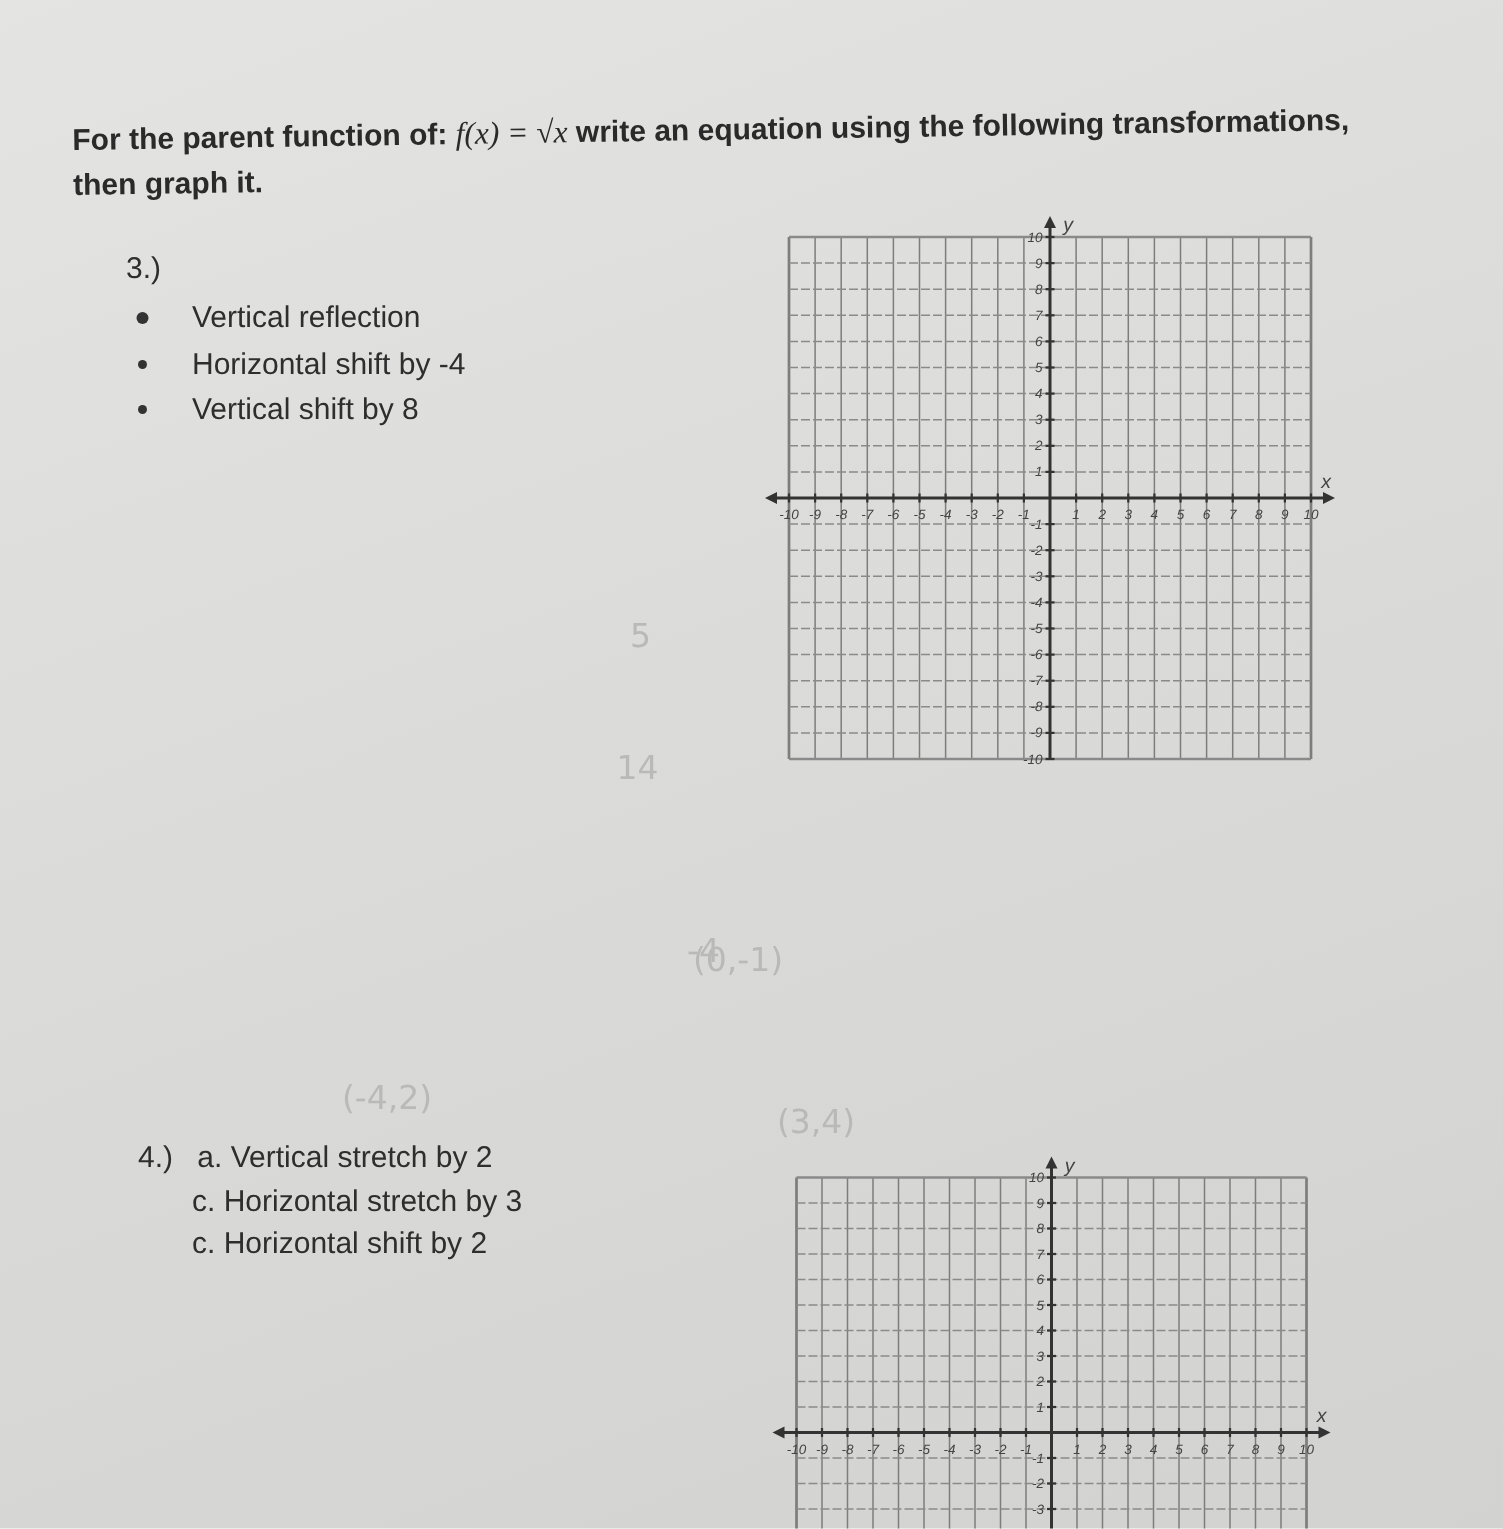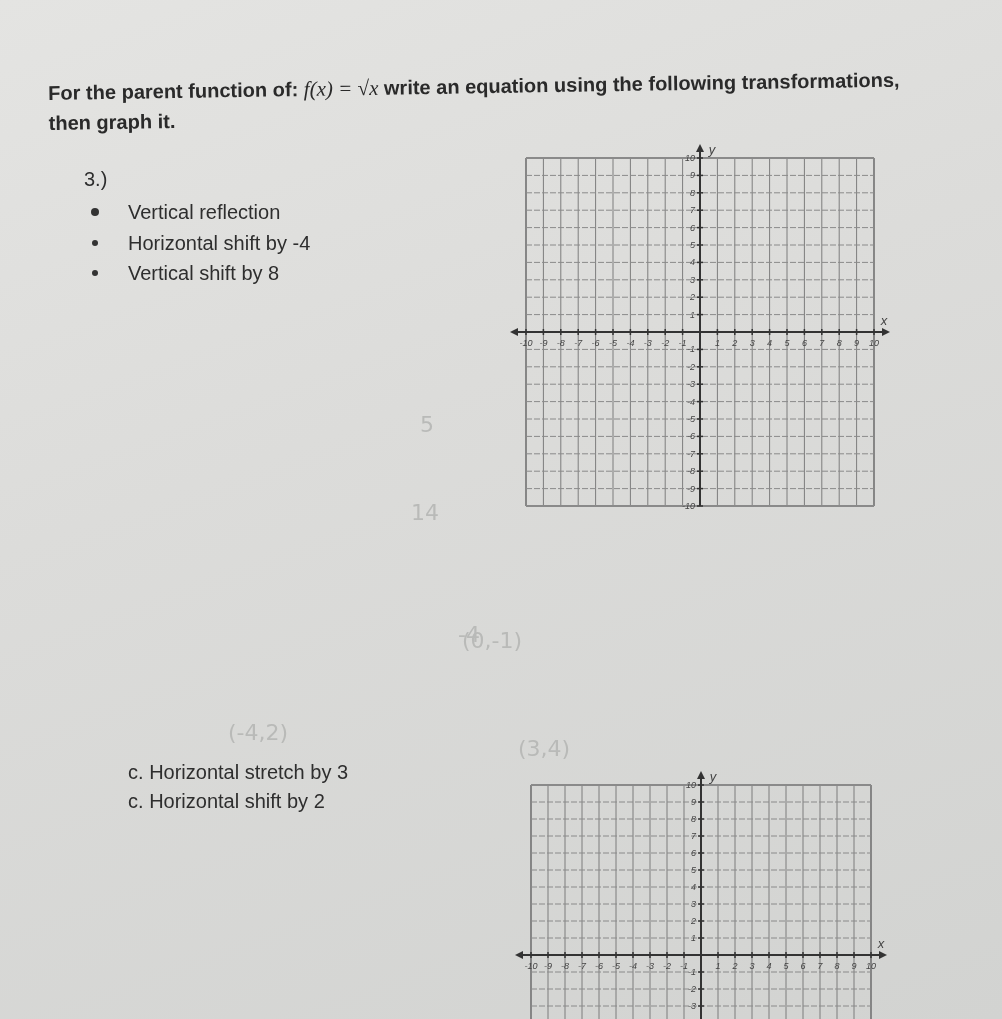--- a/index.html
+++ b/index.html
@@ -43,20 +43,21 @@
 <div class="problem3">
   <div class="prob-num">3.)</div>
   <ul class="bullets">
     <li><span class="dot"></span><span>Vertical reflection</span></li>
     <li><span class="dot"></span><span>Horizontal shift by -4</span></li>
     <li><span class="dot"></span><span>Vertical shift by 8</span></li>
   </ul>
 </div>
 
 <div class="problem4">
+  <div class="p4-row"><span class="num">4.)</span> <span>a.</span> <span>Vertical stretch by 2</span></div>
   <div class="p4-row sub"><span>c.</span> <span>Horizontal stretch by 3</span></div>
   <div class="p4-row sub"><span>c.</span> <span>Horizontal shift by 2</span></div>
 </div>
 
 <div class="scribble" style="left:420px;top:412px;">5</div>
 <div class="scribble" style="left:462px;top:628px;">(0,-1)</div>
 <div class="scribble" style="left:228px;top:720px;">(-4,2)</div>
 <div class="scribble" style="left:470px;top:736px;margin-left:48px;">(3,4)</div>
 <div class="scribble" style="left:458px;top:622px;">-4</div>
 <div class="scribble" style="left:372px;top:500px;margin-left:39px;">14</div>

